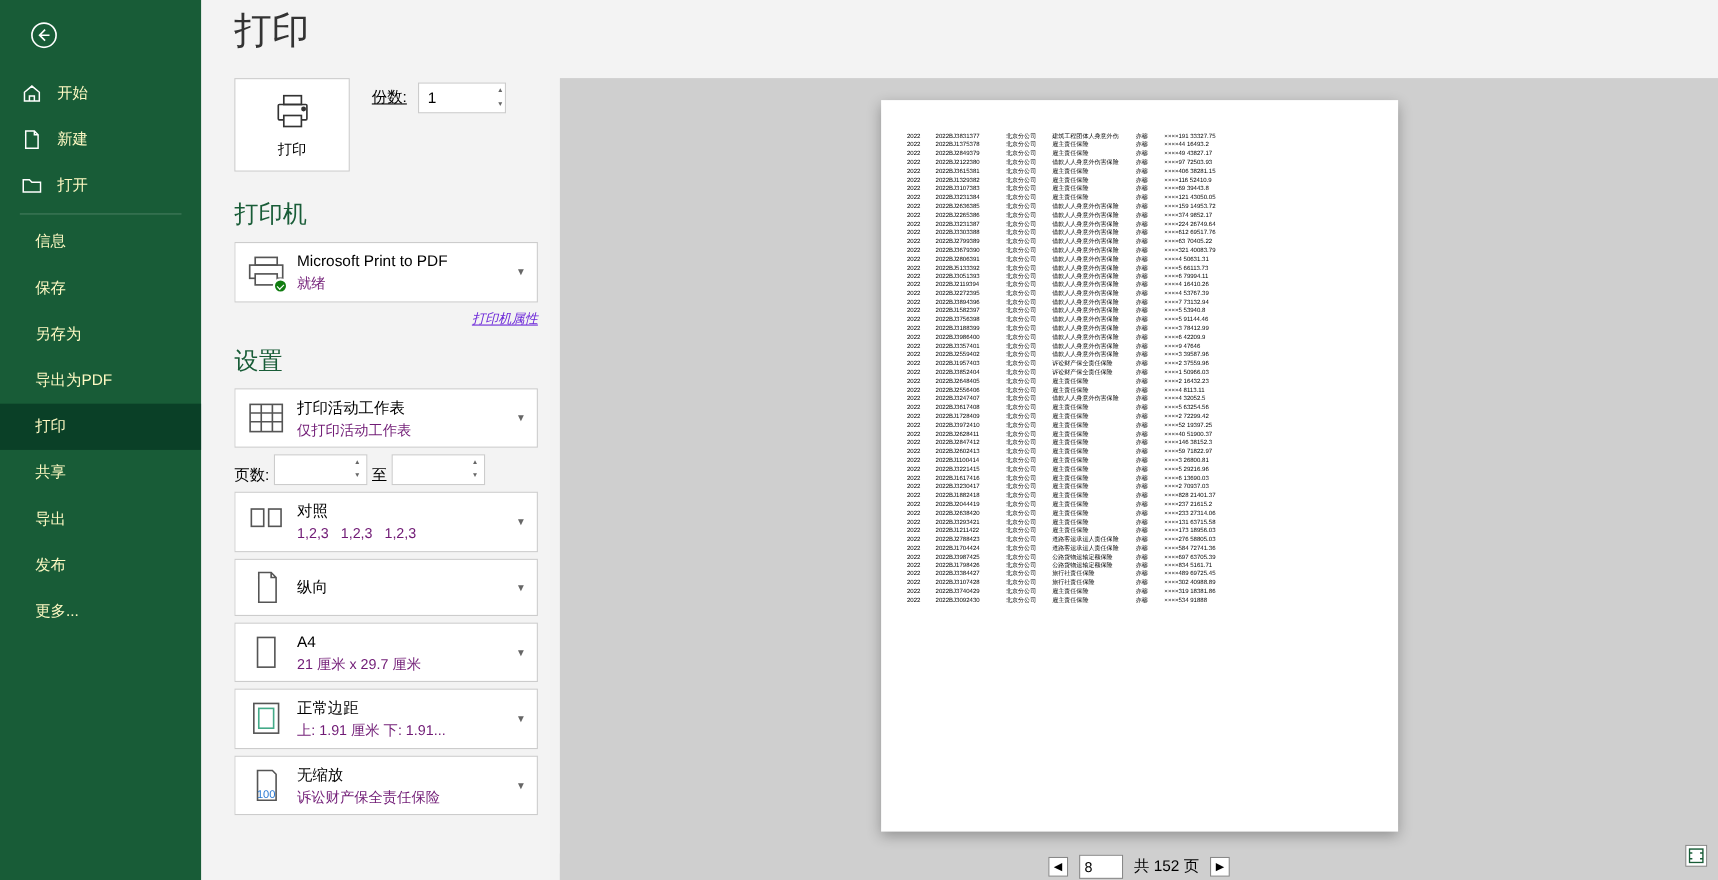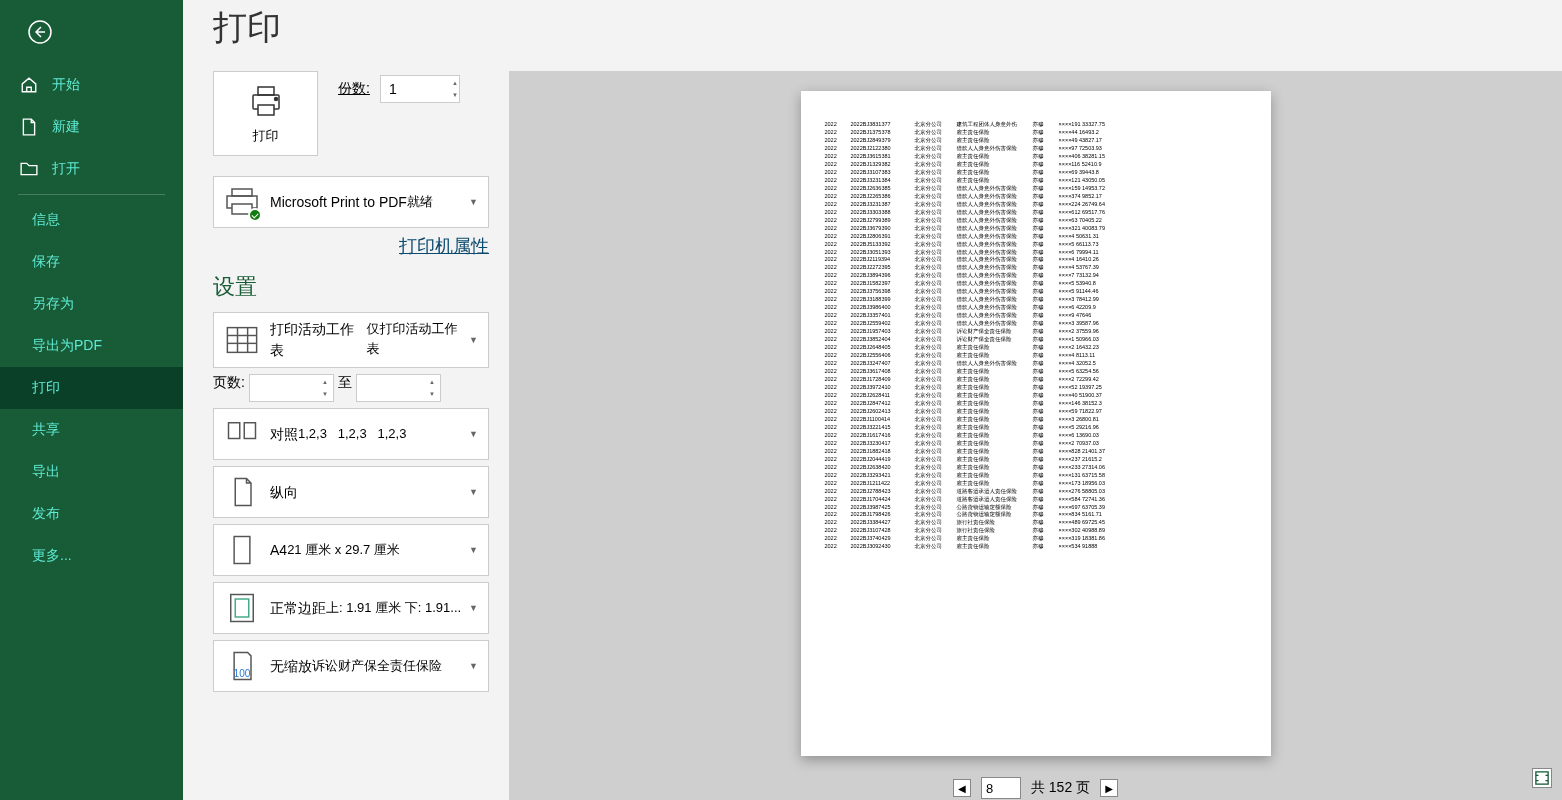--- a/index.html
+++ b/index.html
@@ -1,18 +1,18 @@
 <!DOCTYPE html>
 <html><head>
   <meta charset="utf-8">
   <style>
     * { margin: 0; padding: 0; box-sizing: border-box; font-family: "Segoe UI", "Microsoft YaHei", sans-serif; }
     body { display: flex; height: 100vh; background: #f3f3f3; overflow: hidden; }
     
-    .sidebar { width: 183px; background: #185c37; color: #5eead4; display: flex; flex-direction: column; flex-shrink: 0; }
+    .sidebar { width: 183px; background: #185c37; color: #fef9c3; display: flex; flex-direction: column; flex-shrink: 0; }
     .back-btn { width: 48px; height: 48px; display: flex; align-items: center; justify-content: center; margin: 8px 16px; cursor: pointer; }
     .back-btn svg { width: 24px; height: 24px; }
     .nav-item { display: flex; align-items: center; padding: 12px 20px; cursor: pointer; font-size: 14px; gap: 14px; }
     .nav-item.active { background: #0a4027; }
     .nav-item.no-icon { padding-left: 32px; }
     .nav-icon { width: 18px; height: 18px; display: flex; align-items: center; justify-content: center; }
     .divider { height: 1px; background: rgba(255,255,255,0.2); margin: 4px 18px; }
     
     .content { flex: 1; display: flex; flex-direction: column; background: #f3f3f3; }
     .header { padding: 0 30px 20px 30px; }
@@ -35,28 +35,28 @@
     
     .scroll-area { flex: 1; overflow-y: auto; padding-right: 4px; }
     .scroll-area::-webkit-scrollbar { width: 16px; }
     .scroll-area::-webkit-scrollbar-track { background: #f0f0f0; }
     .scroll-area::-webkit-scrollbar-thumb { background: #c0c0c0; border: 2px solid #f0f0f0; }
     
     .section-title { font-size: 22px; color: #185c37; margin-bottom: 10px; margin-top: 4px; font-weight: 400; position: relative; }
     
     .dropdown { border: 1px solid #ccc; background: #fff; display: flex; align-items: center; padding: 6px 10px; cursor: pointer; margin-bottom: 6px; position: relative; min-height: 52px; }
     .dropdown-icon { width: 36px; height: 36px; display: flex; align-items: flex-end; justify-content: center; margin-right: 10px; flex-shrink: 0; }
-    .dropdown-text { flex: 1; display: flex; flex-direction: row; font-size: 14px; line-height: 1.5; }
-    .dropdown-text .line2 { font-size: 13px; color: #000000; }
+    .dropdown-text { flex: 1; display: flex; flex-direction: column; font-size: 14px; line-height: 1.5; }
+    .dropdown-text .line2 { font-size: 13px; color: #701a75; }
     .dropdown-caret { font-size: 9px; color: #666; }
     
     .link-row { text-align: right; margin-bottom: 14px; }
-    .link { color: #0c4a6e; font-size: 18px; text-decoration: underline; cursor: pointer; }
-    
-    .pages-row { display: flex; align-items: flex-start; gap: 4px; margin-bottom: 6px; font-size: 14px; }
+    .link { color: #6d28d9; font-size: 12px; text-decoration: underline; cursor: pointer; font-style: italic; }
+    
+    .pages-row { display: flex; align-items: flex-end; gap: 4px; margin-bottom: 6px; font-size: 14px; }
     .pages-row .small-input { width: 85px; height: 28px; border: 1px solid #ccc; background: #fff; position: relative; }
     
     .preview-col { flex: 1; display: flex; flex-direction: column; background: #CFCFCF; position: relative; margin-left: 16px; }
     .preview-area { flex: 1; display: flex; align-items: center; justify-content: center; padding: 20px 40px; }
     .page-preview { background: #fff; width: 470px; height: 665px; box-shadow: 0 4px 12px rgba(0,0,0,0.3); padding: 30px 24px; font-size: 5.5px; line-height: 1.45; font-family: SimSun, serif; overflow: hidden; }
     .preview-row { display: flex; white-space: nowrap; }
     .preview-row span:nth-child(1) { width: 26px; }
     .preview-row span:nth-child(2) { width: 64px; }
     .preview-row span:nth-child(3) { width: 42px; }
     .preview-row span:nth-child(4) { width: 76px; }
@@ -159,20 +159,21 @@
             <span>1</span>
             <div class="spinner-arrows">
                 <span>▲</span>
                 <span>▼</span>
               </div>
           </div>
         </div>
       </div>
 
       <div class="scroll-area">
+        <div class="section-title">打印机</div>
         <div class="dropdown">
           <div class="dropdown-icon printer-status">
             <svg viewBox="0 0 36 36" fill="none" stroke="#555" stroke-width="1.5">
                 <rect x="3" y="12" width="30" height="12"></rect>
                 <rect x="8" y="5" width="20" height="7"></rect>
                 <rect x="8" y="20" width="20" height="10" fill="#fff"></rect>
               </svg>
             <span class="status-badge"></span>
           </div>
           <div class="dropdown-text">

